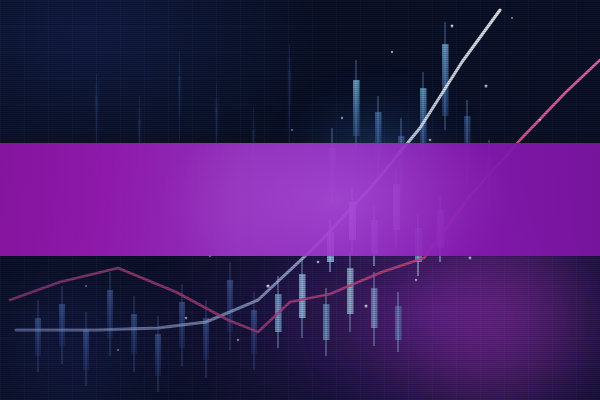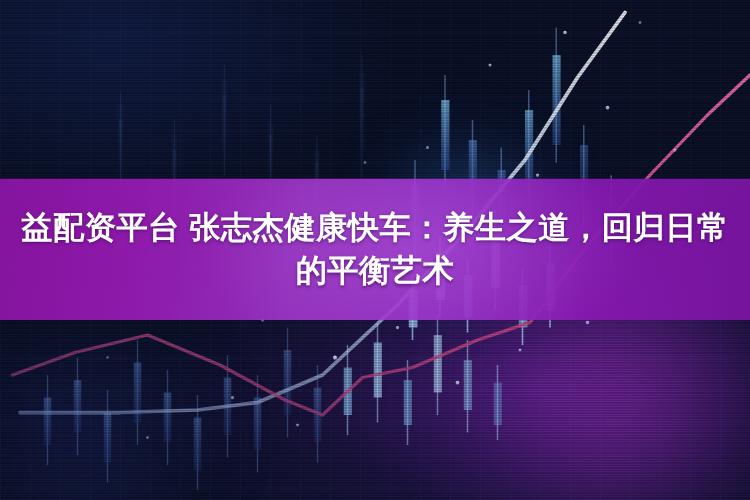--- a/index.html
+++ b/index.html
@@ -279,15 +279,14 @@
       <circle cx="210" cy="256" r="1.2" opacity="0.5"></circle>
     </g>
   </svg>
 
   <div class="bg-scan"></div>
 
   <div class="band">
     <div class="band-inner-glow"></div>
   </div>
 
-  <h1 class="title">益配资平台 张志杰健康快车：养生之道，回归日常的平衡艺术</h1>
 
 </div>
 
 </body></html>

